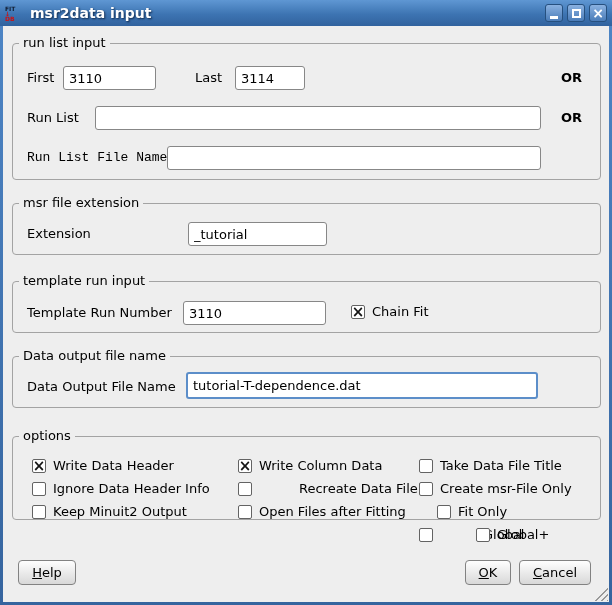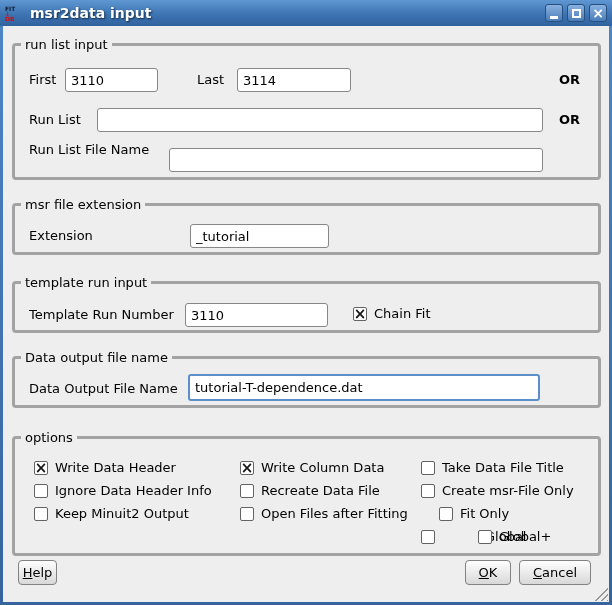--- a/index.html
+++ b/index.html
@@ -25,21 +25,21 @@
              display: flex; align-items: center; justify-content: center; cursor: pointer; }
   .glyph-min { width: 8px; height: 3px; background: #fff; margin-top: 8px; }
   .glyph-max { width: 9px; height: 9px; border: 2px solid #fff; }
   .glyph-close { color: #fff; font-weight: bold; font-size: 14px; line-height: 1; }
 
   
   .content { position: absolute; left: 3px; right: 3px; top: 26px; bottom: 3px;
              background: #eeeeee; }
 
   .group { position: absolute; left: 9px; width: 589px;
-           border: 3px solid #a3a3a3; border-radius: 4px; padding-left: 38px; }
+           border: 1px solid #a3a3a3; border-radius: 4px; padding-left: 38px; }
   .group-title { position: absolute; top: -9px; left: 6px; padding: 0 4px;
                  background: #eeeeee; font-size: 13px; color: #000; white-space: nowrap; }
 
   .lbl { position: absolute; font-size: 13px; color: #000; line-height: 24px; white-space: nowrap; }
   .inp { position: absolute; height: 24px; border: 1px solid #878787; border-radius: 3px;
          background: #fff; font-family: inherit; font-size: 13px; padding: 0 5px; color: #000; }
   .inp.focused { border: 2px solid #5c8ec9; height: 27px; }
   .or { position: absolute; right: 18px; font-size: 13px; font-weight: bold;
         line-height: 24px; color: #000; }
 
@@ -82,28 +82,28 @@
     </div>
   </div>
 
   <div class="content">
 
     <div class="group" style="top:17px; height:137px;">
       <span class="group-title">run list input</span>
       <span class="lbl" style="left:14px; top:22px;">First</span>
       <input class="inp" style="left: 50px; top: 22px; width: 93px;" value="3110">
       <span class="lbl" style="left:182px; top:22px;">Last</span>
-      <input class="inp" style="left: 222px; top: 22px; width: 114px;" value="3114">
+      <input class="inp" style="left: 222px; top: 22px; width: 70px;" value="3114">
       <span class="or" style="top:22px;">OR</span>
 
       <span class="lbl" style="left:14px; top:62px;">Run List</span>
       <input class="inp" style="left: 82px; top: 62px; width: 446px;" value="">
       <span class="or" style="top:62px;">OR</span>
 
-      <span class="lbl" style="left:14px; top:92px;">Run List File Name</span>
+      <span class="lbl" style="left:14px; top:102px;font-family:Liberation Mono, monospace;">Run List File Name</span>
       <input class="inp" style="left: 154px; top: 102px; width: 374px;" value="">
     </div>
 
     <div class="group" style="top:177px; height:52px;">
       <span class="group-title">msr file extension</span>
       <span class="lbl" style="left:14px; top:18px;">Extension</span>
       <input class="inp" style="left: 175px; top: 18px; width: 139px;" value="_tutorial">
     </div>
 
     <div class="group" style="top:255px; height:52px;">
@@ -115,41 +115,41 @@
         <span>Chain Fit</span>
       </div>
     </div>
 
     <div class="group" style="top:330px; height:52px;">
       <span class="group-title">Data output file name</span>
       <span class="lbl" style="left:14px; top:16px; line-height:27px;">Data Output File Name</span>
       <input class="inp focused" style="left: 173px; top: 15px; width: 352px;" value="tutorial-T-dependence.dat">
     </div>
 
-    <div class="group" style="top:410px; height:120px;">
+    <div class="group" style="top:410px; height:84px;">
       <span class="group-title">options</span>
 
       <div class="opt" style="left:19px; top:21px;">
         <span class="cb checked">×</span>
         <span>Write Data Header</span>
       </div>
       <div class="opt" style="left:19px; top:44px;">
         <span class="cb"></span>
         <span>Ignore Data Header Info</span>
       </div>
       <div class="opt" style="left:19px; top:67px;justify-content:flex-end;">
         <span class="cb"></span>
         <span>Keep Minuit2 Output</span>
       </div>
 
       <div class="opt" style="left:225px; top:21px;">
         <span class="cb checked">×</span>
         <span>Write Column Data</span>
       </div>
-      <div class="opt" style="left:225px; top:44px;">
+      <div class="opt" style="left:225px; top:44px;gap:40px;">
         <span class="cb"></span>
         <span>Recreate Data File</span>
       </div>
       <div class="opt" style="left:225px; top:67px;">
         <span class="cb"></span>
         <span>Open Files after Fitting</span>
       </div>
 
       <div class="opt" style="left:406px; top:21px;">
         <span class="cb"></span>
@@ -166,21 +166,21 @@
       <div class="opt" style="left:406px; top:90px;gap:43px;">
         <span class="cb"></span>
         <span>Global</span>
       </div>
       <div class="opt" style="left:463px; top:90px;align-items:flex-end;">
         <span class="cb"></span>
         <span>Global+</span>
       </div>
     </div>
 
-    <button class="btn" style="left:15px; top:534px; width:39px;">
+    <button class="btn" style="left:15px; top:534px; width:58px;">
       <span class="mn">H</span><span>elp</span>
     </button>
     <button class="btn" style="left:462px; top:534px; width:46px;">
       <span class="mn">O</span><span>K</span>
     </button>
     <button class="btn" style="left:516px; top:534px; width:72px;">
       <span class="mn">C</span><span>ancel</span>
     </button>
 
     <div class="grip"></div>

